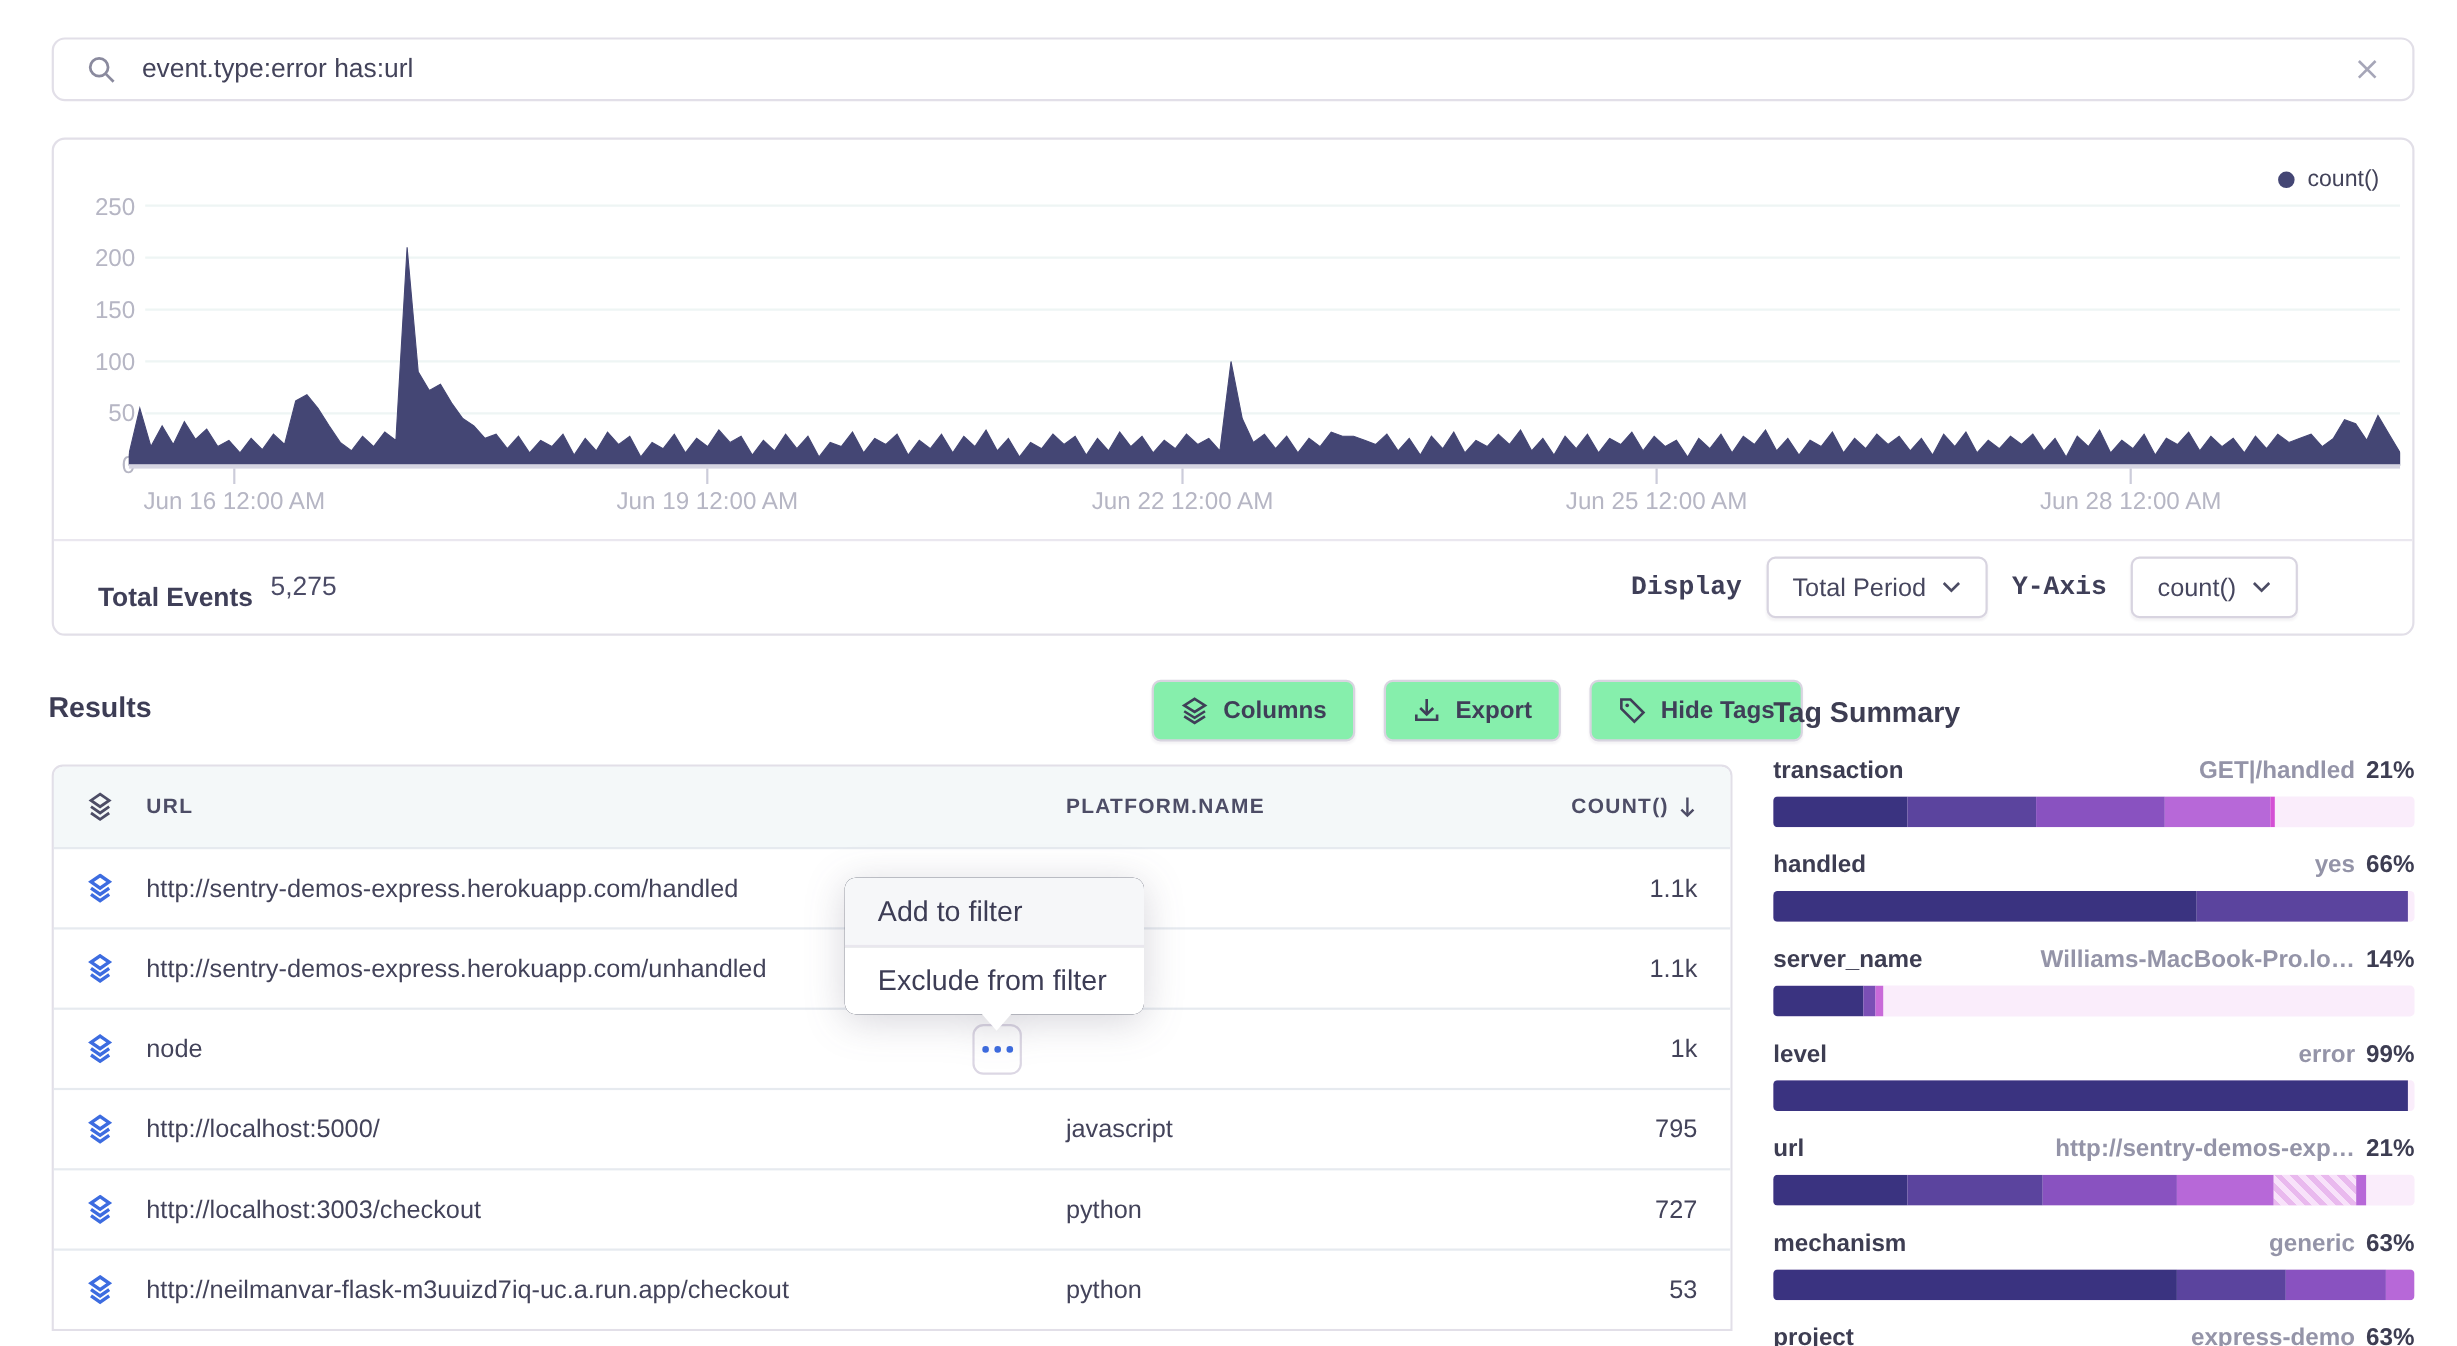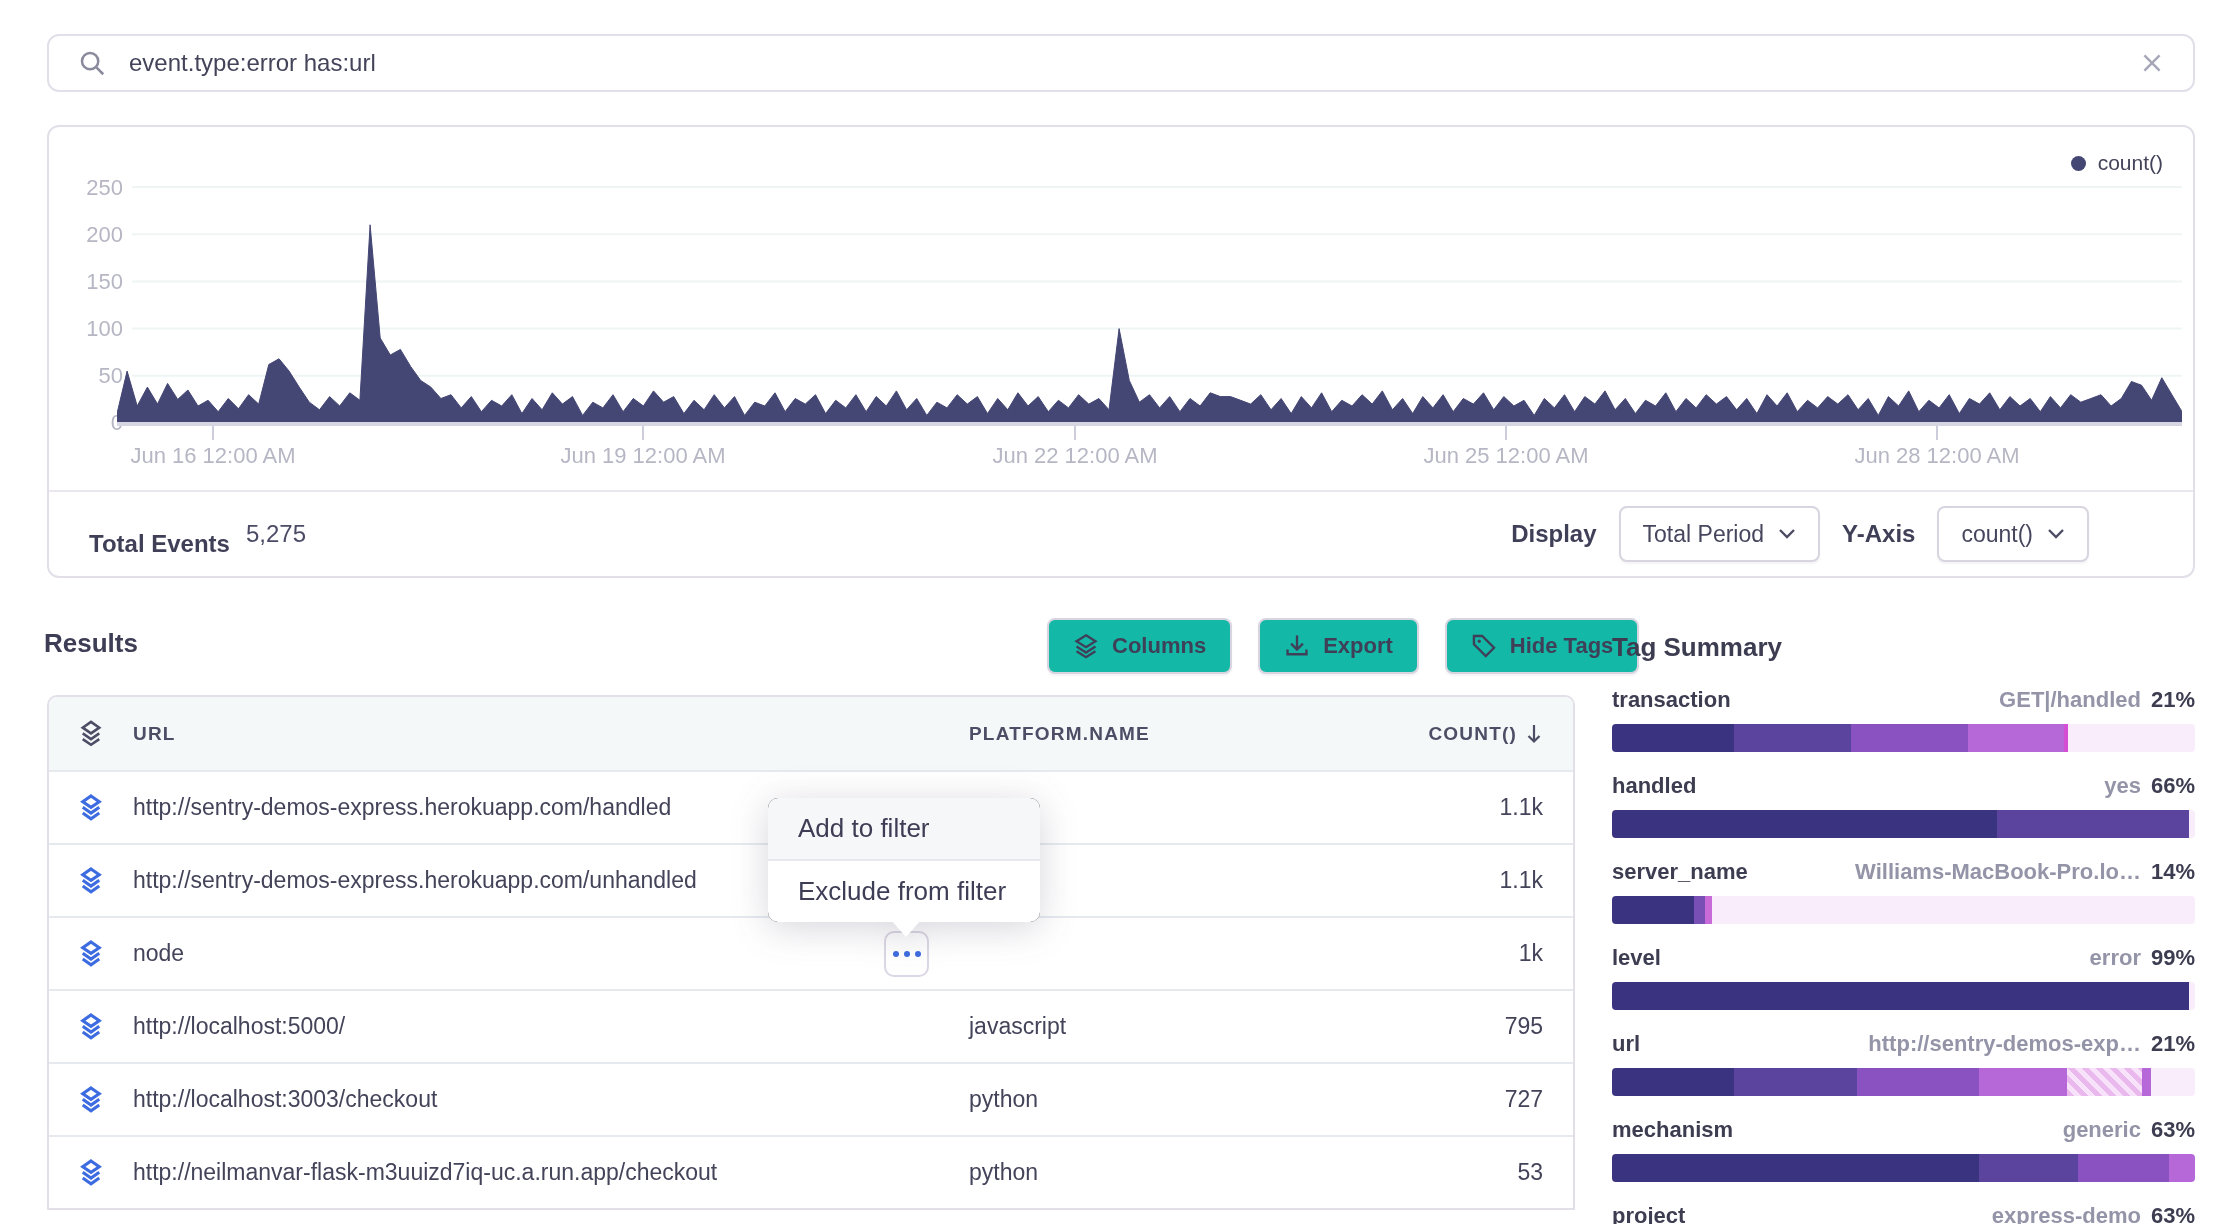--- a/index.html
+++ b/index.html
@@ -17,28 +17,28 @@
     font-size:21px;color:#43435a;}
   .legend-dot{width:15px;height:15px;border-radius:50%;background:#444674;}
   .ylab{position:absolute;width:60px;text-align:right;font-size:22px;color:#b6b6c4;left:14px;height:26px;line-height:26px;}
   .xlab{position:absolute;width:240px;text-align:center;font-size:22px;color:#b6b6c4;top:316px;}
   .chart-svg{position:absolute;left:68px;top:25px;}
   .chart-footer{position:absolute;left:0;right:0;top:363px;bottom:0;border-top:2px solid #eae7ef;
     display:flex;align-items:center;padding:0 40px 0 40px;}
   .tot-label{font-weight:bold;font-size:24px;color:#3f3f58;margin-top:20px;}
   .tot-value{font-size:24px;color:#4b4b66;margin-left:16px;}
   .footer-right{margin-left:auto;display:flex;align-items:center;gap:22px;margin-right:64px;}
-  .ctl-label{font-weight:bold;font-size:24px;color:#3f3f58;}
+  .ctl-label{font-weight:bold;font-size:24px;color:#3f3f58;font-family:Liberation Mono, monospace;}
   .dd-btn{height:56px;box-sizing:border-box;border:2px solid #d8d4e0;border-radius:8px;background:#fff;
     display:flex;align-items:center;gap:14px;padding:0 22px;font-size:23px;color:#46465e;
     box-shadow:0 2px 2px rgba(64,58,92,.06);}
   
   .results-title{position:absolute;left:44px;top:628px;font-size:26px;font-weight:bold;color:#3d3d55;}
   .btn-row{position:absolute;top:618px;left:1047px;display:flex;gap:26px;}
-  .tool-btn{height:56px;box-sizing:border-box;border:2px solid #d8d4e0;border-radius:8px;background:#14b8a6;
+  .tool-btn{height:56px;box-sizing:border-box;border:2px solid #d8d4e0;border-radius:8px;background:#86efac;
     display:flex;align-items:center;gap:13px;padding:0 24px;font-size:22px;font-weight:bold;color:#3f3f58;
     box-shadow:0 2px 2px rgba(64,58,92,.06);}
   
   .table{position:absolute;left:47px;top:695px;width:1528px;box-sizing:border-box;
     border:2px solid #e2dfe8;border-radius:10px 10px 0 0;background:#fff;}
   .thead{display:flex;align-items:center;height:73px;background:#f4f8f9;border-radius:8px 8px 0 0;
     font-size:19px;font-weight:bold;letter-spacing:1.2px;color:#4d4d66;}
   .trow{display:flex;align-items:center;height:71px;border-top:2px solid #e6eaef;font-size:23px;color:#43435a;background:#fff;}
   .c-icon{width:56px;padding-left:28px;display:flex;align-items:center;}
   .c-url{width:836px;white-space:nowrap;overflow:hidden;}

